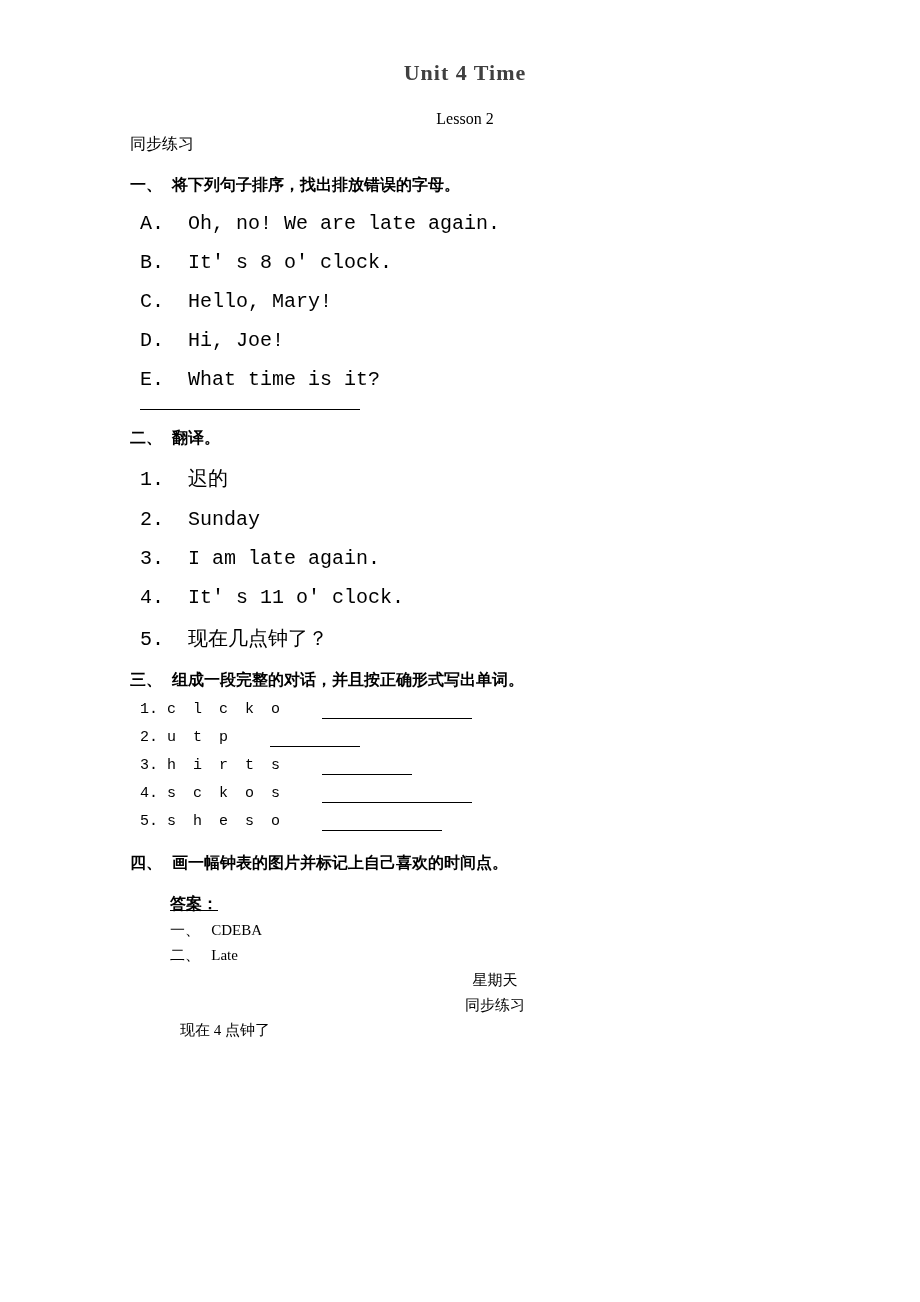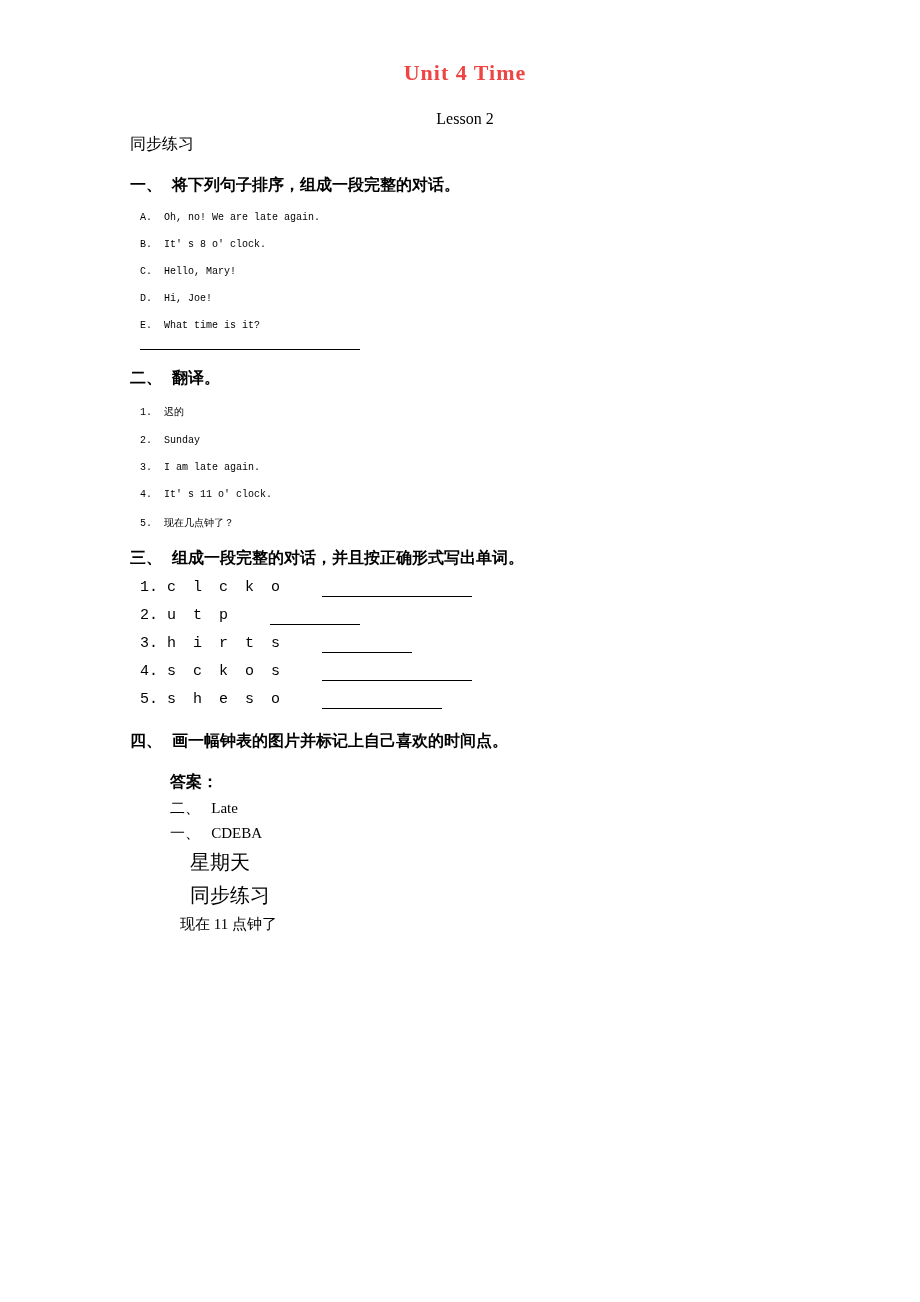--- a/index.html
+++ b/index.html
@@ -12,21 +12,21 @@
       background: #fff;
       font-family: "SimSun", "宋体", serif;
       font-size: 15px;
       color: #000;
       width: 920px;
       min-height: 1302px;
       padding: 60px 120px 60px 130px;
     }
 
     .title-red {
-      color: #ef4444;
+      color: #404040;
       font-size: 22px;
       font-weight: bold;
       text-align: center;
       margin-bottom: 10px;
       font-family: "Times New Roman", serif;
       letter-spacing: 1px;
     }
 
     .lesson {
       text-align: center;
@@ -46,21 +46,21 @@
       font-weight: bold;
       margin-bottom: 10px;
       margin-top: 18px;
       display: flex;
       align-items: baseline;
       gap: 10px;
     }
 
     .item-line {
       font-family: "Courier New", monospace;
-      font-size: 10px;
+      font-size: 20px;
       margin: 16px 0;
       margin-left: 10px;
     }
 
     .divider-line {
       border: none;
       border-top: 1px solid #000;
       width: 220px;
       margin: 18px 10px 18px 10px;
     }
@@ -90,31 +90,33 @@
     }
 
     .answers-section {
       margin-top: 20px;
       margin-left: 40px;
     }
 
     .answers-title {
       font-size: 16px;
       font-weight: bold;
+      text-decoration: underline;
     }
 
     .answer-item {
       margin: 6px 0;
       font-size: 15px;
     }
 
     .answer-item-indent {
       margin: 6px 0;
-      font-size: 20px;
+      font-size: 15px;
       margin-left: 20px;
+      text-align: center;
     }
 
     .scrambled-row {
       display: flex;
       align-items: baseline;
       margin: 10px 0;
       margin-left: 10px;
       font-family: "Courier New", monospace;
       font-size: 15px;
     }
@@ -127,21 +129,21 @@
   </style>
 </head>
 <body>
 
 <div class="title-red">Unit 4 Time</div>
 <div class="lesson">Lesson 2</div>
 <div class="sync-practice">同步练习</div>
 
 <div class="section-title">
   <span>一、</span>
-  <span>将下列句子排序，组成一段完整的对话。</span>
+  <span>将下列句子排序，找出排放错误的字母。</span>
 </div>
 
 <div class="item-line">
   <span>A.&nbsp; Oh, no! We are late again.</span>
 </div>
 <div class="item-line">
   <span>B.&nbsp; It' s 8 o' clock.</span>
 </div>
 <div class="item-line">
   <span>C.&nbsp; Hello, Mary!</span>
@@ -198,29 +200,29 @@
 </div>
 
 <div class="section-title" style="margin-top: 22px;">
   <span>四、</span>
   <span>画一幅钟表的图片并标记上自己喜欢的时间点。</span>
 </div>
 
 <div class="answers-section">
   <div class="answers-title">答案：</div>
   <div class="answer-item">
+    <span>一、&nbsp;&nbsp;</span>
+    <span>CDEBA</span>
+  </div>
+  <div class="answer-item">
     <span>二、&nbsp;&nbsp;</span>
     <span>Late</span>
   </div>
-  <div class="answer-item">
-    <span>一、&nbsp;&nbsp;</span>
-    <span>CDEBA</span>
-  </div>
   <div class="answer-item-indent">
     <span>星期天</span>
   </div>
   <div class="answer-item-indent">
     <span>同步练习</span>
   </div>
   <div class="answer-item" style="margin-left: 10px;">
-    <span>现在 11 点钟了</span>
+    <span>现在 4 点钟了</span>
   </div>
 </div>
 
 </body></html>

